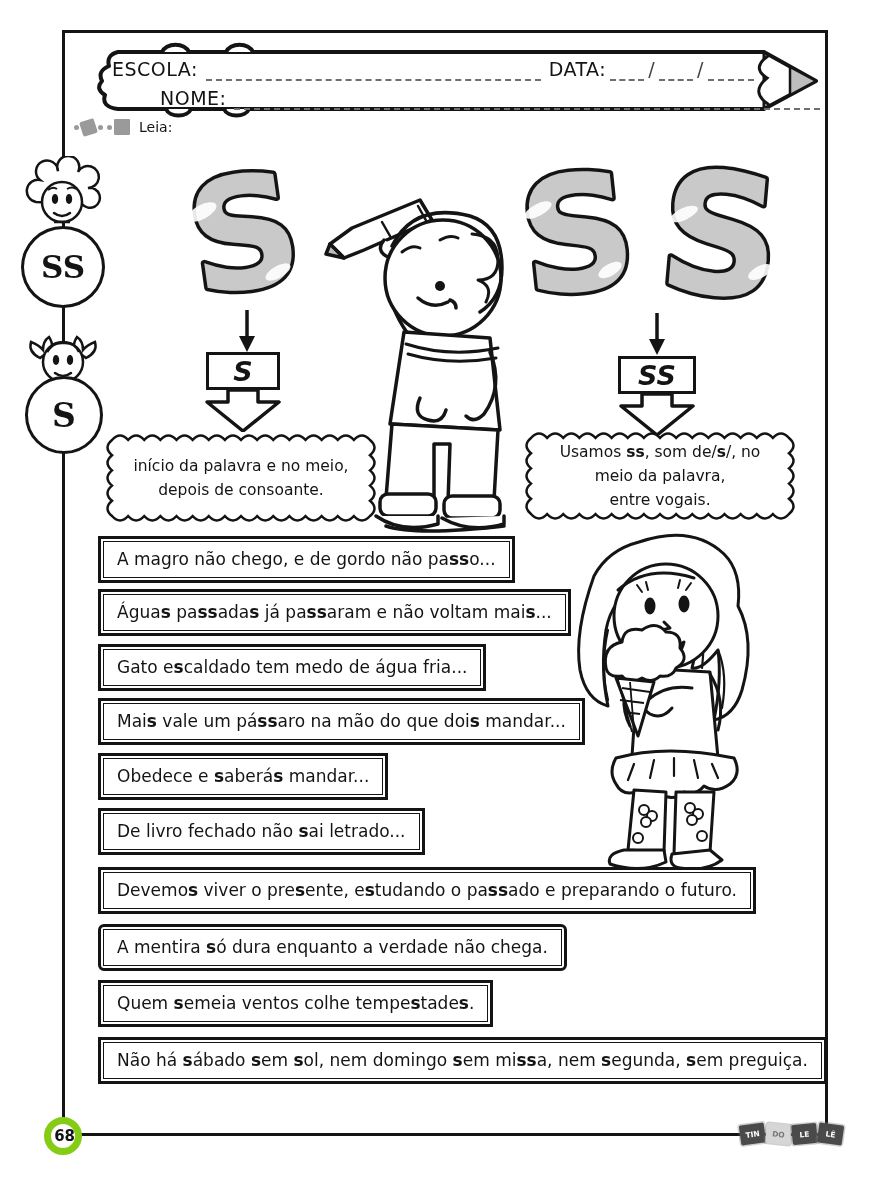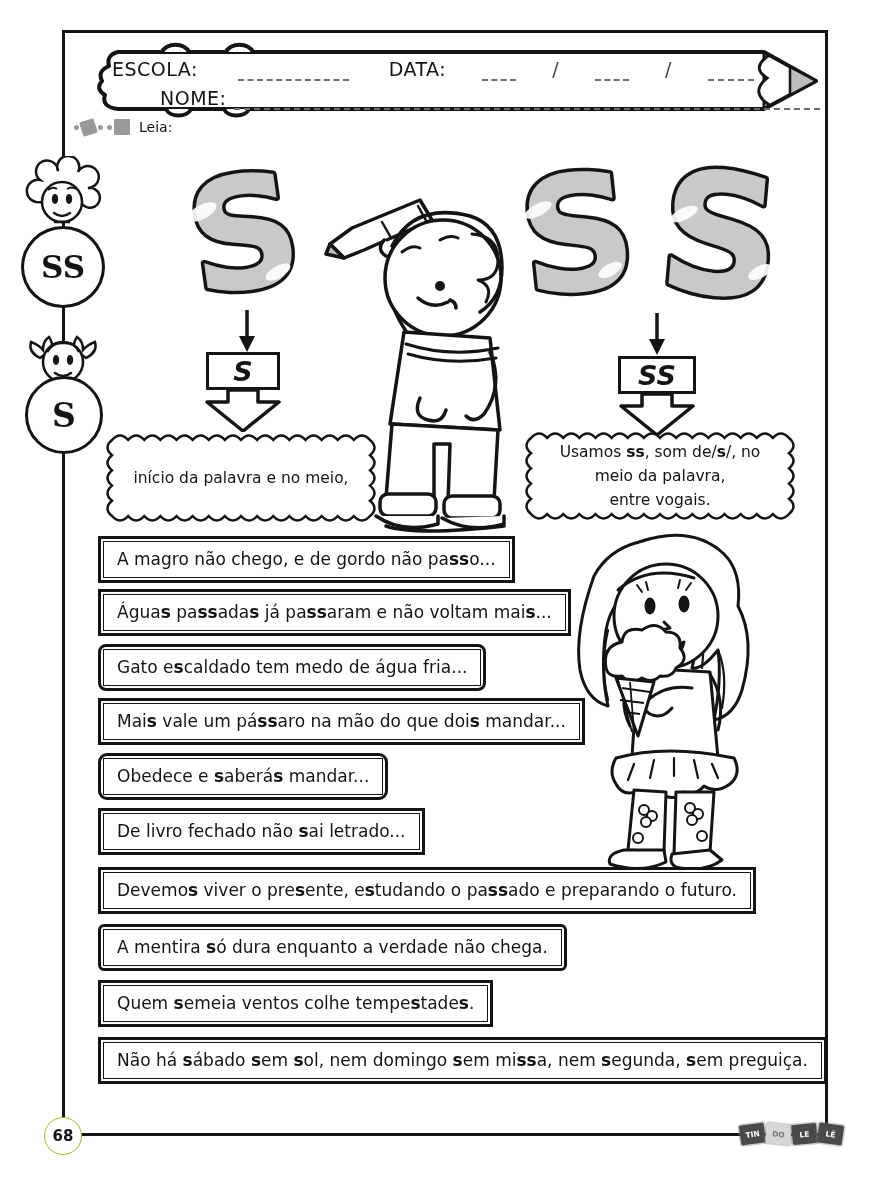--- a/index.html
+++ b/index.html
@@ -38,22 +38,22 @@
   .rule-box{box-sizing:border-box;}
   .rule-text{position:absolute;left:8px;right:8px;top:0;bottom:0;display:flex;
              flex-direction:column;justify-content:center;text-align:center;
              font-size:15.5px;line-height:24px;}
   .bseg{font-weight:bold;}
   
   .proverb{left:98px;border:3px solid #141414;background:#fff;padding:2px;display:inline-block;}
   .proverb-inner{border:1.5px solid #141414;padding:7px 13px 8px 13px;font-size:17px;
                  white-space:nowrap;background:#fff;}
   
-  .page-num{left:44px;top:1117px;width:38px;height:38px;border:1px solid #84cc16;border-radius:50%;
-            background:#fff;display:flex;align-items:center;justify-content:center;
+  .page-num{left:44px;top:1117px;width:38px;height:38px;border:7px solid #84cc16;border-radius:50%;
+            background:#fff;display:flex;align-items:center;justify-content:flex-end;
             font-weight:bold;font-size:15px;box-sizing:border-box;}
   .logo{left:740px;top:1124px;display:flex;gap:1px;}
   .logo .blk{width:25px;height:20px;display:flex;align-items:center;justify-content:center;
              color:#fff;font-size:7.5px;font-weight:bold;border-radius:2px;
              box-shadow:0 0 0 1.5px rgba(120,120,120,.35);}
   .logo .blk:nth-child(1){transform:rotate(-8deg);}
   .logo .blk:nth-child(2){transform:rotate(6deg);color:#777;}
   .logo .blk:nth-child(3){transform:rotate(-5deg);}
   .logo .blk:nth-child(4){transform:rotate(8deg);}
   svg{display:block;}
@@ -67,21 +67,21 @@
   <svg width="760" height="78" viewBox="0 0 760 78">
     <path d="M52,10 Q40,13 43,24 Q31,29 36,39 Q29,47 39,53 Q35,65 52,67 L698,67 L750,39 L698,10 Z" fill="#fff" stroke="#141414" stroke-width="4" stroke-linejoin="round"></path>
     <path d="M724,25 L750,39 L724,53 Z" fill="#bdbdbd" stroke="#141414" stroke-width="2.5" stroke-linejoin="round"></path>
     <path d="M698,10 L698,67" fill="none" stroke="#141414" stroke-width="3"></path>
     <path d="M702,14 Q685,26 701,36 Q684,50 702,62" fill="#fff" stroke="#141414" stroke-width="3" stroke-linecap="round"></path>
     <path d="M96,10 a14,10 0 0 1 27,0" fill="#fff" stroke="#141414" stroke-width="4"></path>
     <path d="M160,10 a14,10 0 0 1 27,0" fill="#fff" stroke="#141414" stroke-width="4"></path>
     <path d="M100,67 a13,9 0 0 0 25,0" fill="#fff" stroke="#141414" stroke-width="4"></path>
     <path d="M158,67 a13,9 0 0 0 25,0" fill="#fff" stroke="#141414" stroke-width="4"></path>
   </svg>
-  <div class="hdr-row" style="left:46px;top:16px;width:646px;gap:32px;">
+  <div class="hdr-row" style="left:46px;top:16px;width:646px;">
     <span class="lbl">ESCOLA:</span>
     <span class="fl grow"></span>
     <span class="lbl">DATA:</span>
     <span class="fl d1"></span>
     <span class="slash">/</span>
     <span class="fl d2"></span>
     <span class="slash">/</span>
     <span class="fl d3"></span>
   </div>
   <div class="hdr-row" style="left:46px;top:45px;width:668px;margin-left:48px;">
@@ -198,20 +198,21 @@
 <svg class="abs" style="left:615px;top:394px;" width="84" height="42" viewBox="0 0 84 42">
   <polygon points="27,0 27,12 6,12 42,41 78,12 57,12 57,0" fill="#fff" stroke="#141414" stroke-width="3.5" stroke-linejoin="round"></polygon>
 </svg>
 
 <div class="abs rule-box" style="left:104px;top:432px;width:274px;height:92px;">
   <svg width="274" height="92" viewBox="0 0 274 92" style="position:absolute;left:0;top:0;">
     <path fill="#fff" stroke="#141414" stroke-width="2.5" d="M 8 8 q 8.0625 -9 16.125 0 q 8.0625 -9 16.125 0 q 8.0625 -9 16.125 0 q 8.0625 -9 16.125 0 q 8.0625 -9 16.125 0 q 8.0625 -9 16.125 0 q 8.0625 -9 16.125 0 q 8.0625 -9 16.125 0 q 8.0625 -9 16.125 0 q 8.0625 -9 16.125 0 q 8.0625 -9 16.125 0 q 8.0625 -9 16.125 0 q 8.0625 -9 16.125 0 q 8.0625 -9 16.125 0 q 8.0625 -9 16.125 0 q 8.0625 -9 16.125 0 q 9 7.6 0 15.2 q 9 7.6 0 15.2 q 9 7.6 0 15.2 q 9 7.6 0 15.2 q 9 7.6 0 15.2 q -8.0625 9 -16.125 0 q -8.0625 9 -16.125 0 q -8.0625 9 -16.125 0 q -8.0625 9 -16.125 0 q -8.0625 9 -16.125 0 q -8.0625 9 -16.125 0 q -8.0625 9 -16.125 0 q -8.0625 9 -16.125 0 q -8.0625 9 -16.125 0 q -8.0625 9 -16.125 0 q -8.0625 9 -16.125 0 q -8.0625 9 -16.125 0 q -8.0625 9 -16.125 0 q -8.0625 9 -16.125 0 q -8.0625 9 -16.125 0 q -8.0625 9 -16.125 0 q -9 -7.6 0 -15.2 q -9 -7.6 0 -15.2 q -9 -7.6 0 -15.2 q -9 -7.6 0 -15.2 q -9 -7.6 0 -15.2 Z"></path>
   </svg>
   <div class="rule-text">
     <div><span>início da palavra e no meio,</span></div>
+    <div><span>depois de consoante.</span></div>
   </div>
 </div>
 
 <div class="abs rule-box" style="left:523px;top:430px;width:274px;height:92px;">
   <svg width="274" height="92" viewBox="0 0 274 92" style="position:absolute;left:0;top:0;">
     <path fill="#fff" stroke="#141414" stroke-width="2.5" d="M 8 8 q 8.0625 -9 16.125 0 q 8.0625 -9 16.125 0 q 8.0625 -9 16.125 0 q 8.0625 -9 16.125 0 q 8.0625 -9 16.125 0 q 8.0625 -9 16.125 0 q 8.0625 -9 16.125 0 q 8.0625 -9 16.125 0 q 8.0625 -9 16.125 0 q 8.0625 -9 16.125 0 q 8.0625 -9 16.125 0 q 8.0625 -9 16.125 0 q 8.0625 -9 16.125 0 q 8.0625 -9 16.125 0 q 8.0625 -9 16.125 0 q 8.0625 -9 16.125 0 q 9 7.6 0 15.2 q 9 7.6 0 15.2 q 9 7.6 0 15.2 q 9 7.6 0 15.2 q 9 7.6 0 15.2 q -8.0625 9 -16.125 0 q -8.0625 9 -16.125 0 q -8.0625 9 -16.125 0 q -8.0625 9 -16.125 0 q -8.0625 9 -16.125 0 q -8.0625 9 -16.125 0 q -8.0625 9 -16.125 0 q -8.0625 9 -16.125 0 q -8.0625 9 -16.125 0 q -8.0625 9 -16.125 0 q -8.0625 9 -16.125 0 q -8.0625 9 -16.125 0 q -8.0625 9 -16.125 0 q -8.0625 9 -16.125 0 q -8.0625 9 -16.125 0 q -8.0625 9 -16.125 0 q -9 -7.6 0 -15.2 q -9 -7.6 0 -15.2 q -9 -7.6 0 -15.2 q -9 -7.6 0 -15.2 q -9 -7.6 0 -15.2 Z"></path>
   </svg>
   <div class="rule-text">
     <div><span>Usamos </span><span class="bseg">ss</span><span>, som de/</span><span class="bseg">s</span><span>/, no</span></div>
     <div><span>meio da palavra,</span></div>
@@ -259,27 +260,27 @@
     <path d="M80,168 l28,4 M78,180 l24,3 M82,192 l16,2 M88,162 l4,48 M76,160 l14,52" fill="none" stroke-width="1.8"></path>
   </g>
 </svg>
 
 <div class="abs proverb" style="top:536px;">
   <div class="proverb-inner"><span>A magro não chego, e de gordo não pa</span><span class="bseg">ss</span><span>o...</span></div>
   </div>
 <div class="abs proverb" style="top:589px;">
   <div class="proverb-inner"><span>Água</span><span class="bseg">s</span><span> pa</span><span class="bseg">ss</span><span>ada</span><span class="bseg">s</span><span> já pa</span><span class="bseg">ss</span><span>aram e não voltam mai</span><span class="bseg">s</span><span>...</span></div>
   </div>
-<div class="abs proverb" style="top:644px;border-radius:8px;">
+<div class="abs proverb" style="top:644px;">
   <div class="proverb-inner"><span>Gato e</span><span class="bseg">s</span><span>caldado tem medo de água fria...</span></div>
   </div>
 <div class="abs proverb" style="top:698px;">
   <div class="proverb-inner"><span>Mai</span><span class="bseg">s</span><span> vale um pá</span><span class="bseg">ss</span><span>aro na mão do que doi</span><span class="bseg">s</span><span> mandar...</span></div>
   </div>
-<div class="abs proverb" style="top:753px;border-radius:9px;">
+<div class="abs proverb" style="top:753px;">
   <div class="proverb-inner"><span>Obedece e </span><span class="bseg">s</span><span>aberá</span><span class="bseg">s</span><span> mandar...</span></div>
   </div>
 <div class="abs proverb" style="top:808px;">
   <div class="proverb-inner"><span>De livro fechado não </span><span class="bseg">s</span><span>ai letrado...</span></div>
   </div>
 <div class="abs proverb" style="top:867px;">
   <div class="proverb-inner"><span>Devemo</span><span class="bseg">s</span><span> viver o pre</span><span class="bseg">s</span><span>ente, e</span><span class="bseg">s</span><span>tudando o pa</span><span class="bseg">ss</span><span>ado e preparando o futuro.</span></div>
   </div>
 <div class="abs proverb" style="top:924px;border-radius:6px;">
   <div class="proverb-inner"><span>A mentira </span><span class="bseg">s</span><span>ó dura enquanto a verdade não chega.</span></div>

